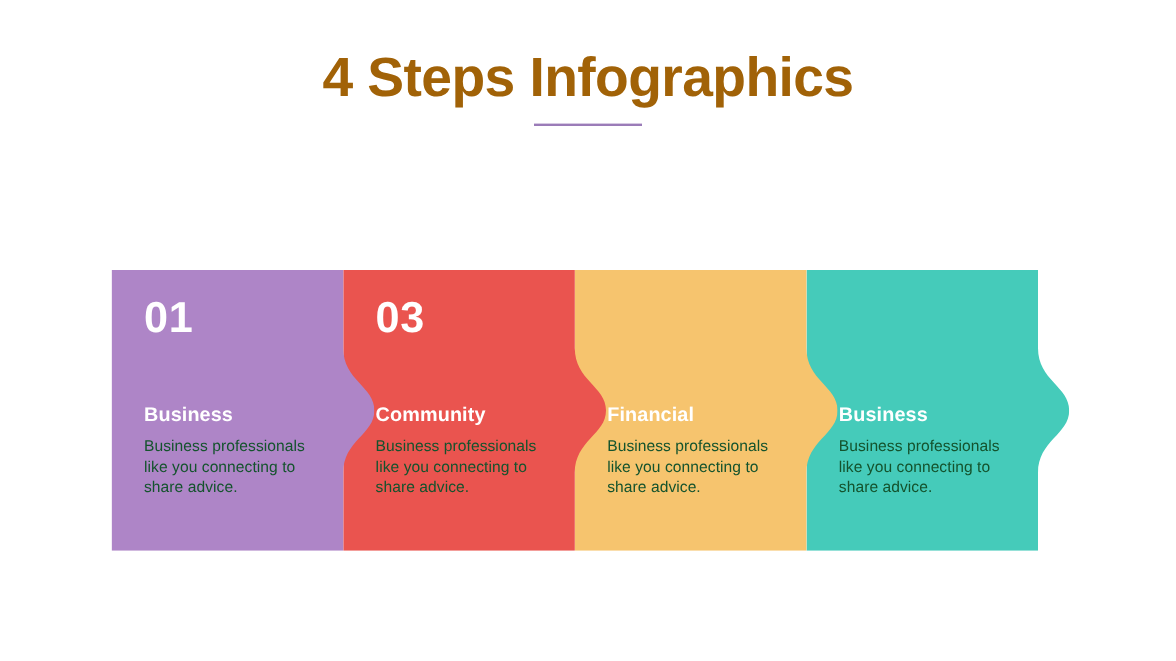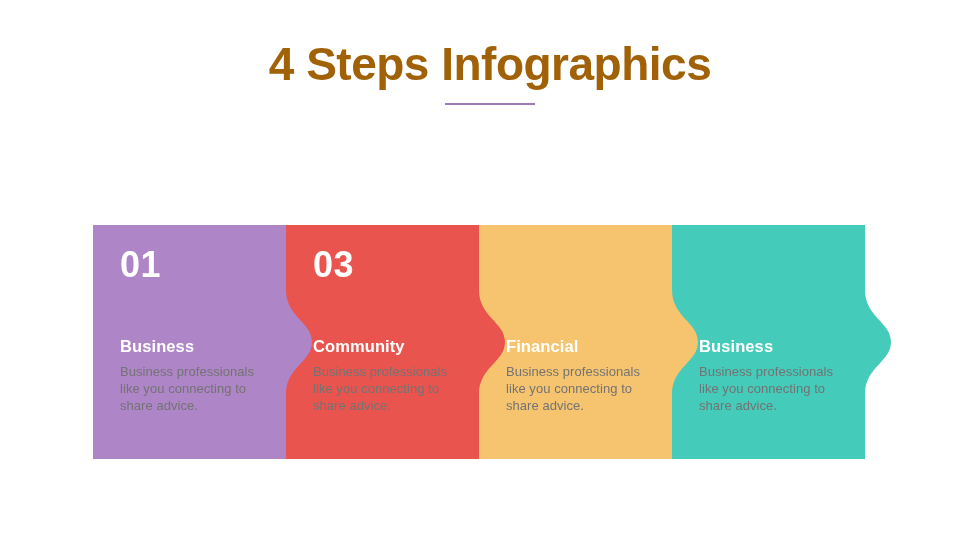--- a/index.html
+++ b/index.html
@@ -113,21 +113,21 @@
     letter-spacing: 0.1px;
   }
 
   .step-body {
     position: absolute;
     left: 27px;
     top: 138px;
     width: 140px;
     font-size: 13px;
     line-height: 1.32;
-    color: #737373;
+    color: #14532d;
     letter-spacing: 0.05px;
   }
 
   
   #step-0 { left: 0px;   z-index: 4; }
   #step-1 { left: 193px; z-index: 3; }
   #step-2 { left: 386px; z-index: 2; }
   #step-3 { left: 579px; z-index: 1; }
 </style>
 </head>

